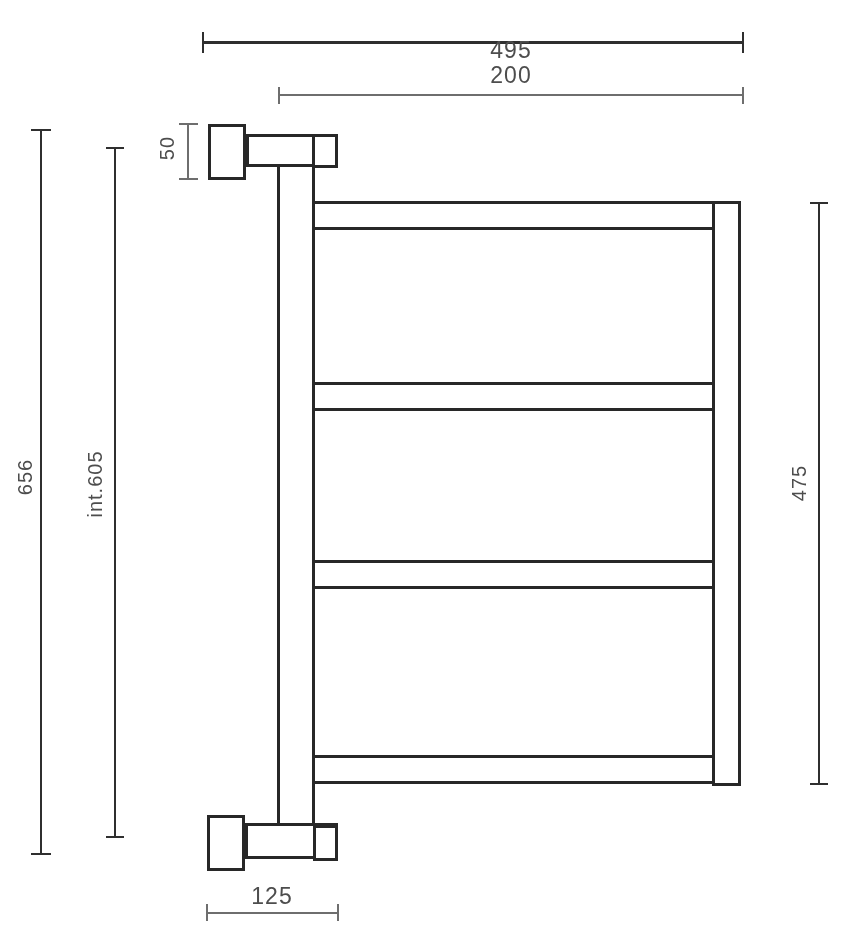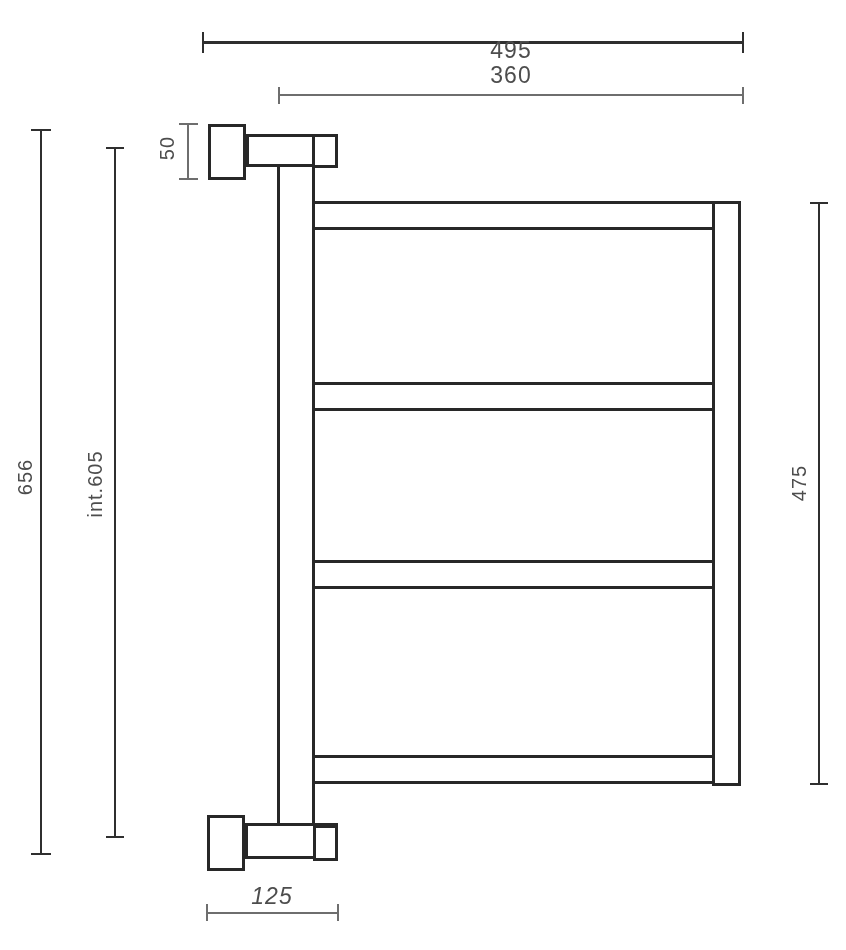--- a/index.html
+++ b/index.html
@@ -67,21 +67,21 @@
   <div class="shape" style="left:207px; top:815px; width:38px; height:56px;"></div>
 
   <div class="dline strong" style="left:203px; top:41px; width:541px; height:3px;"></div>
   <div class="tick strong" style="left:202px; top:32px; width:2px; height:21px;"></div>
   <div class="tick strong" style="left:742px; top:32px; width:2px; height:21px;"></div>
   <span class="dim-label" style="left:511px; top:22px;margin-top:28px;">495</span>
 
   <div class="dline" style="left:279px; top:94px; width:465px; height:2px;"></div>
   <div class="tick" style="left:278px; top:87px; width:2px; height:17px;"></div>
   <div class="tick" style="left:742px; top:87px; width:2px; height:17px;"></div>
-  <span class="dim-label" style="left:511px; top:75px;">360</span>
+  <span class="dim-label" style="left:511px; top:75px;">200</span>
 
   <div class="dline" style="left:187px; top:124px; width:2px; height:56px;"></div>
   <div class="tick" style="left:179px; top:123px; width:19px; height:2px;"></div>
   <div class="tick" style="left:179px; top:178px; width:19px; height:2px;"></div>
   <span class="dim-label rot" style="left:167px; top:148px;">50</span>
 
   <div class="dline strong" style="left:40px; top:130px; width:2px; height:725px;"></div>
   <div class="tick strong" style="left:31px; top:129px; width:20px; height:2px;"></div>
   <div class="tick strong" style="left:31px; top:853px; width:20px; height:2px;"></div>
   <span class="dim-label rot" style="left:25px; top:477px;">656</span>
@@ -92,15 +92,15 @@
   <span class="dim-label rot" style="left:95px; top:484px;">int.605</span>
 
   <div class="dline strong" style="left:818px; top:203px; width:2px; height:582px;"></div>
   <div class="tick strong" style="left:810px; top:202px; width:18px; height:2px;"></div>
   <div class="tick strong" style="left:810px; top:783px; width:18px; height:2px;"></div>
   <span class="dim-label rot" style="left:799px; top:483px;">475</span>
 
   <div class="dline" style="left:207px; top:912px; width:131px; height:2px;"></div>
   <div class="tick" style="left:206px; top:904px; width:2px; height:17px;"></div>
   <div class="tick" style="left:337px; top:904px; width:2px; height:17px;"></div>
-  <span class="dim-label" style="left:272px; top:896px;font-style:italic;">125</span>
+  <span class="dim-label" style="left:272px; top:896px;">125</span>
 
 </div>
 
 </body></html>

